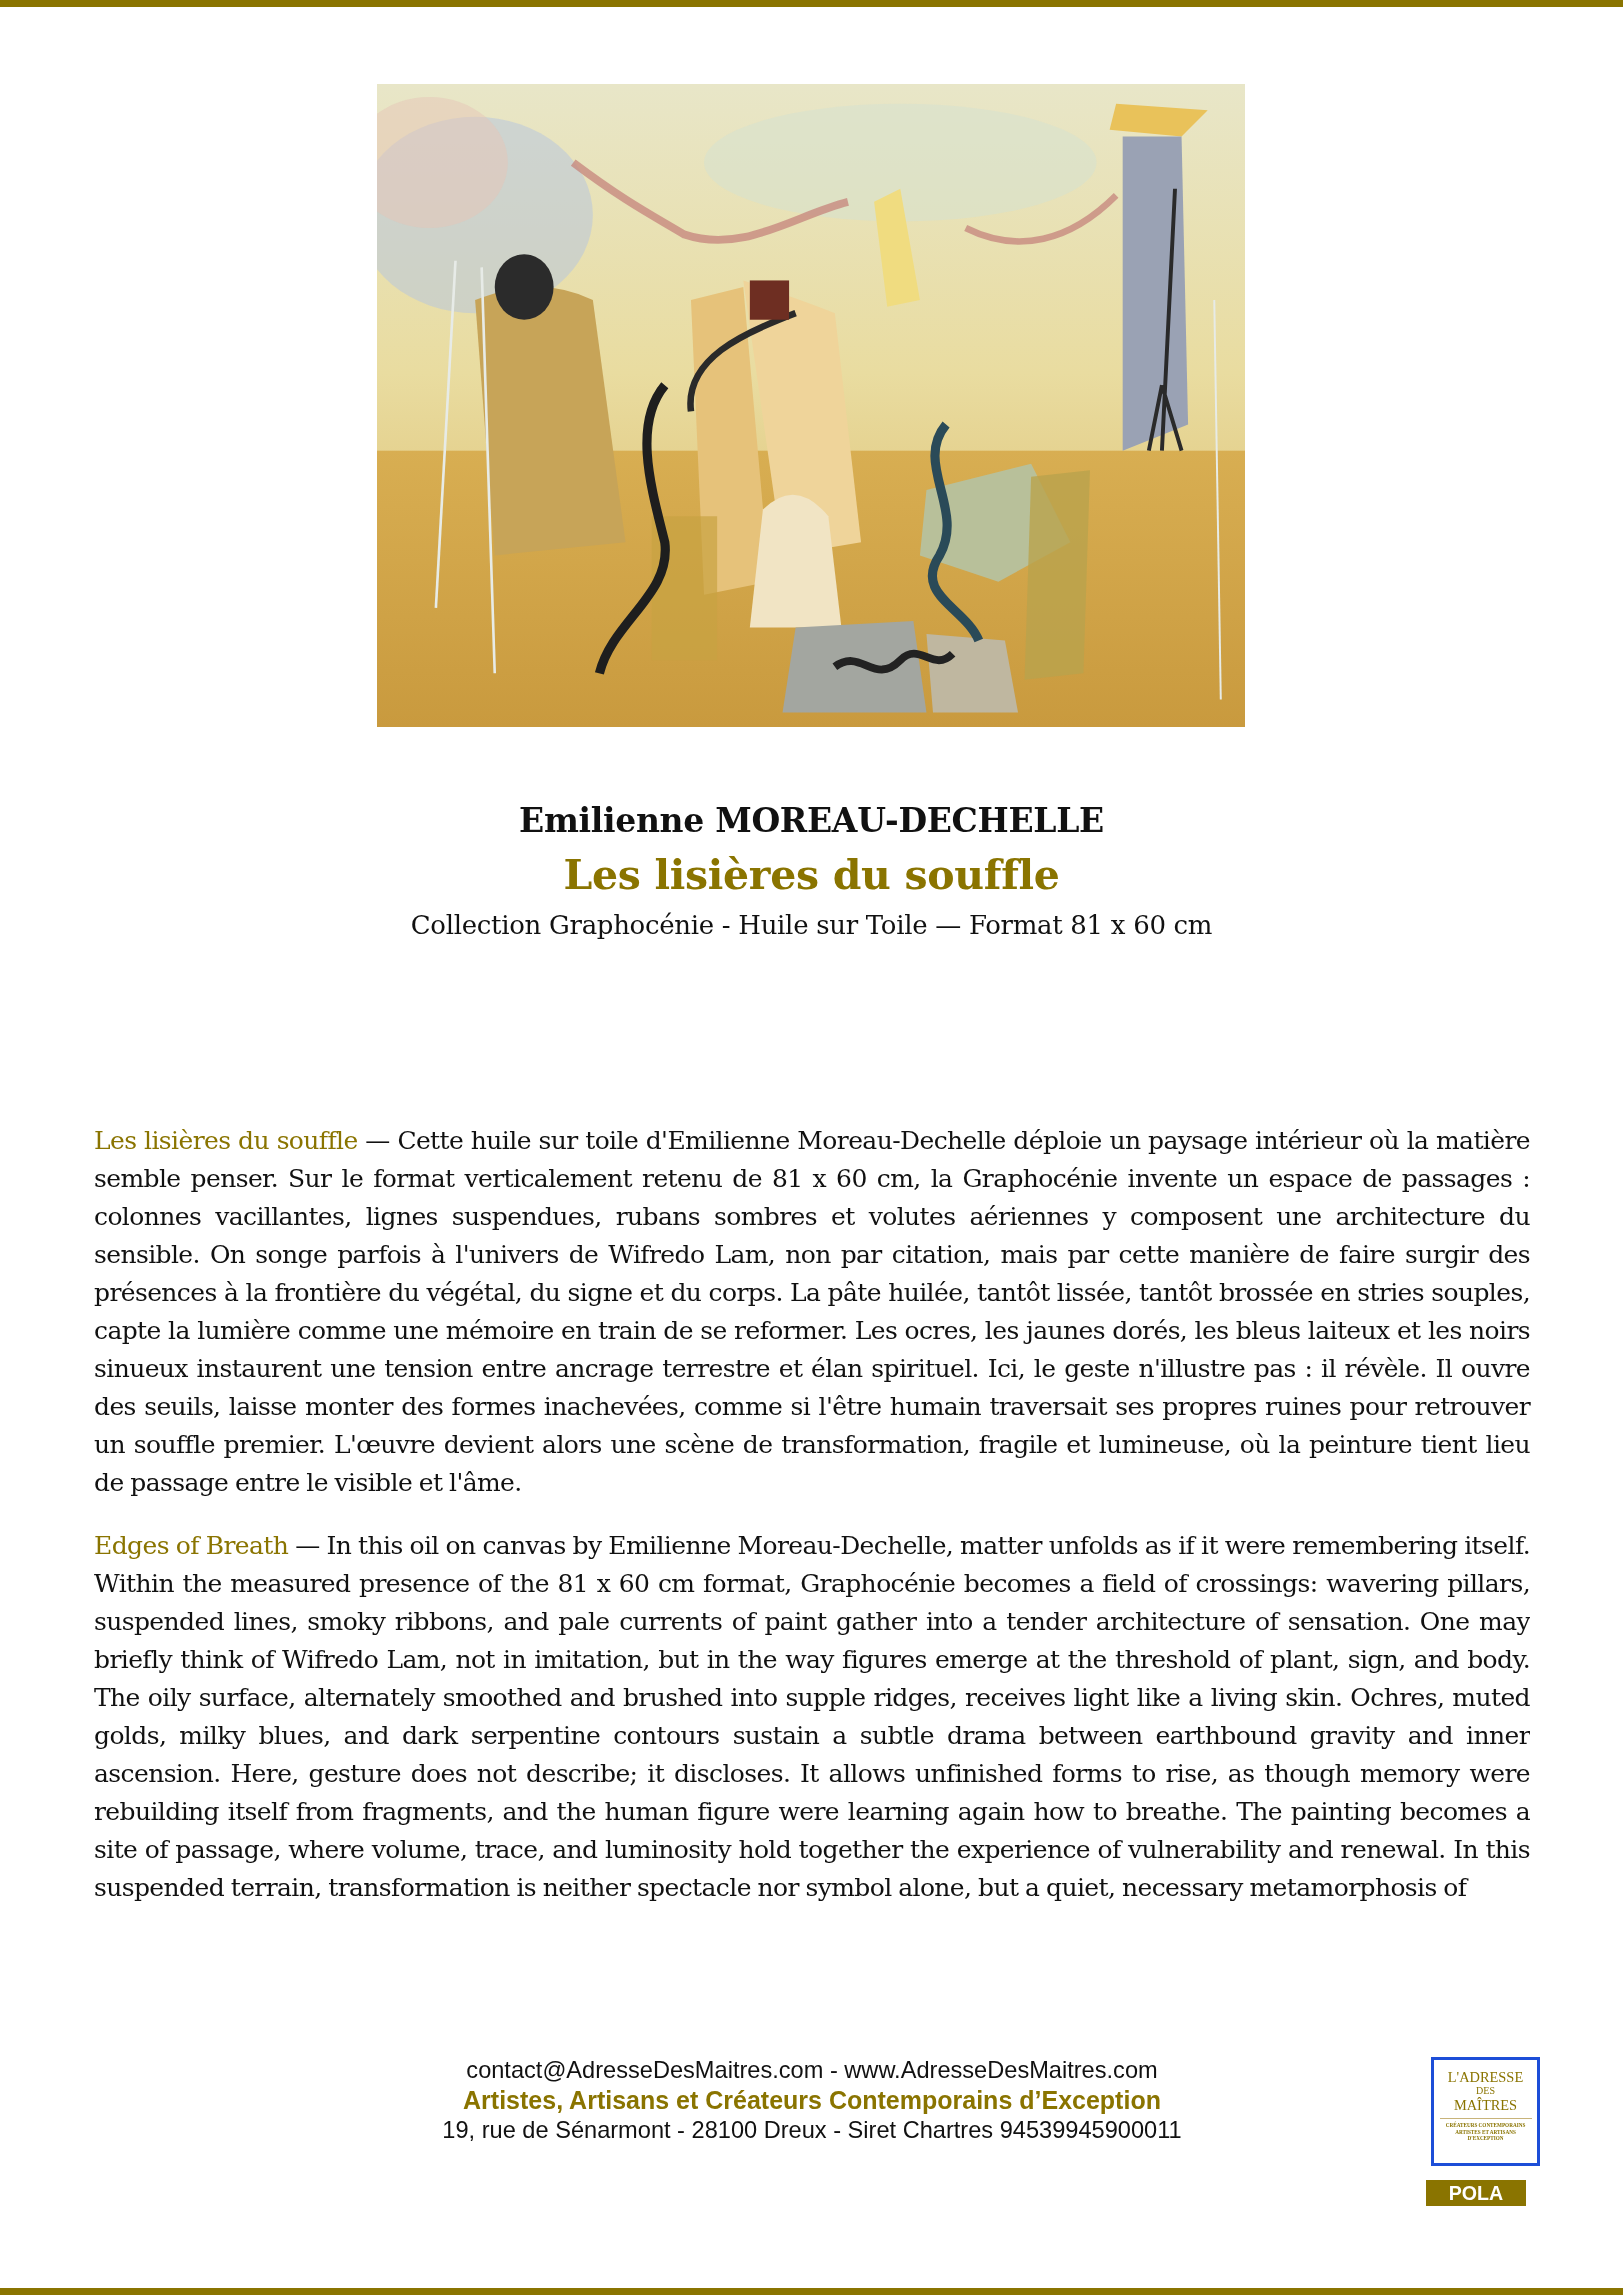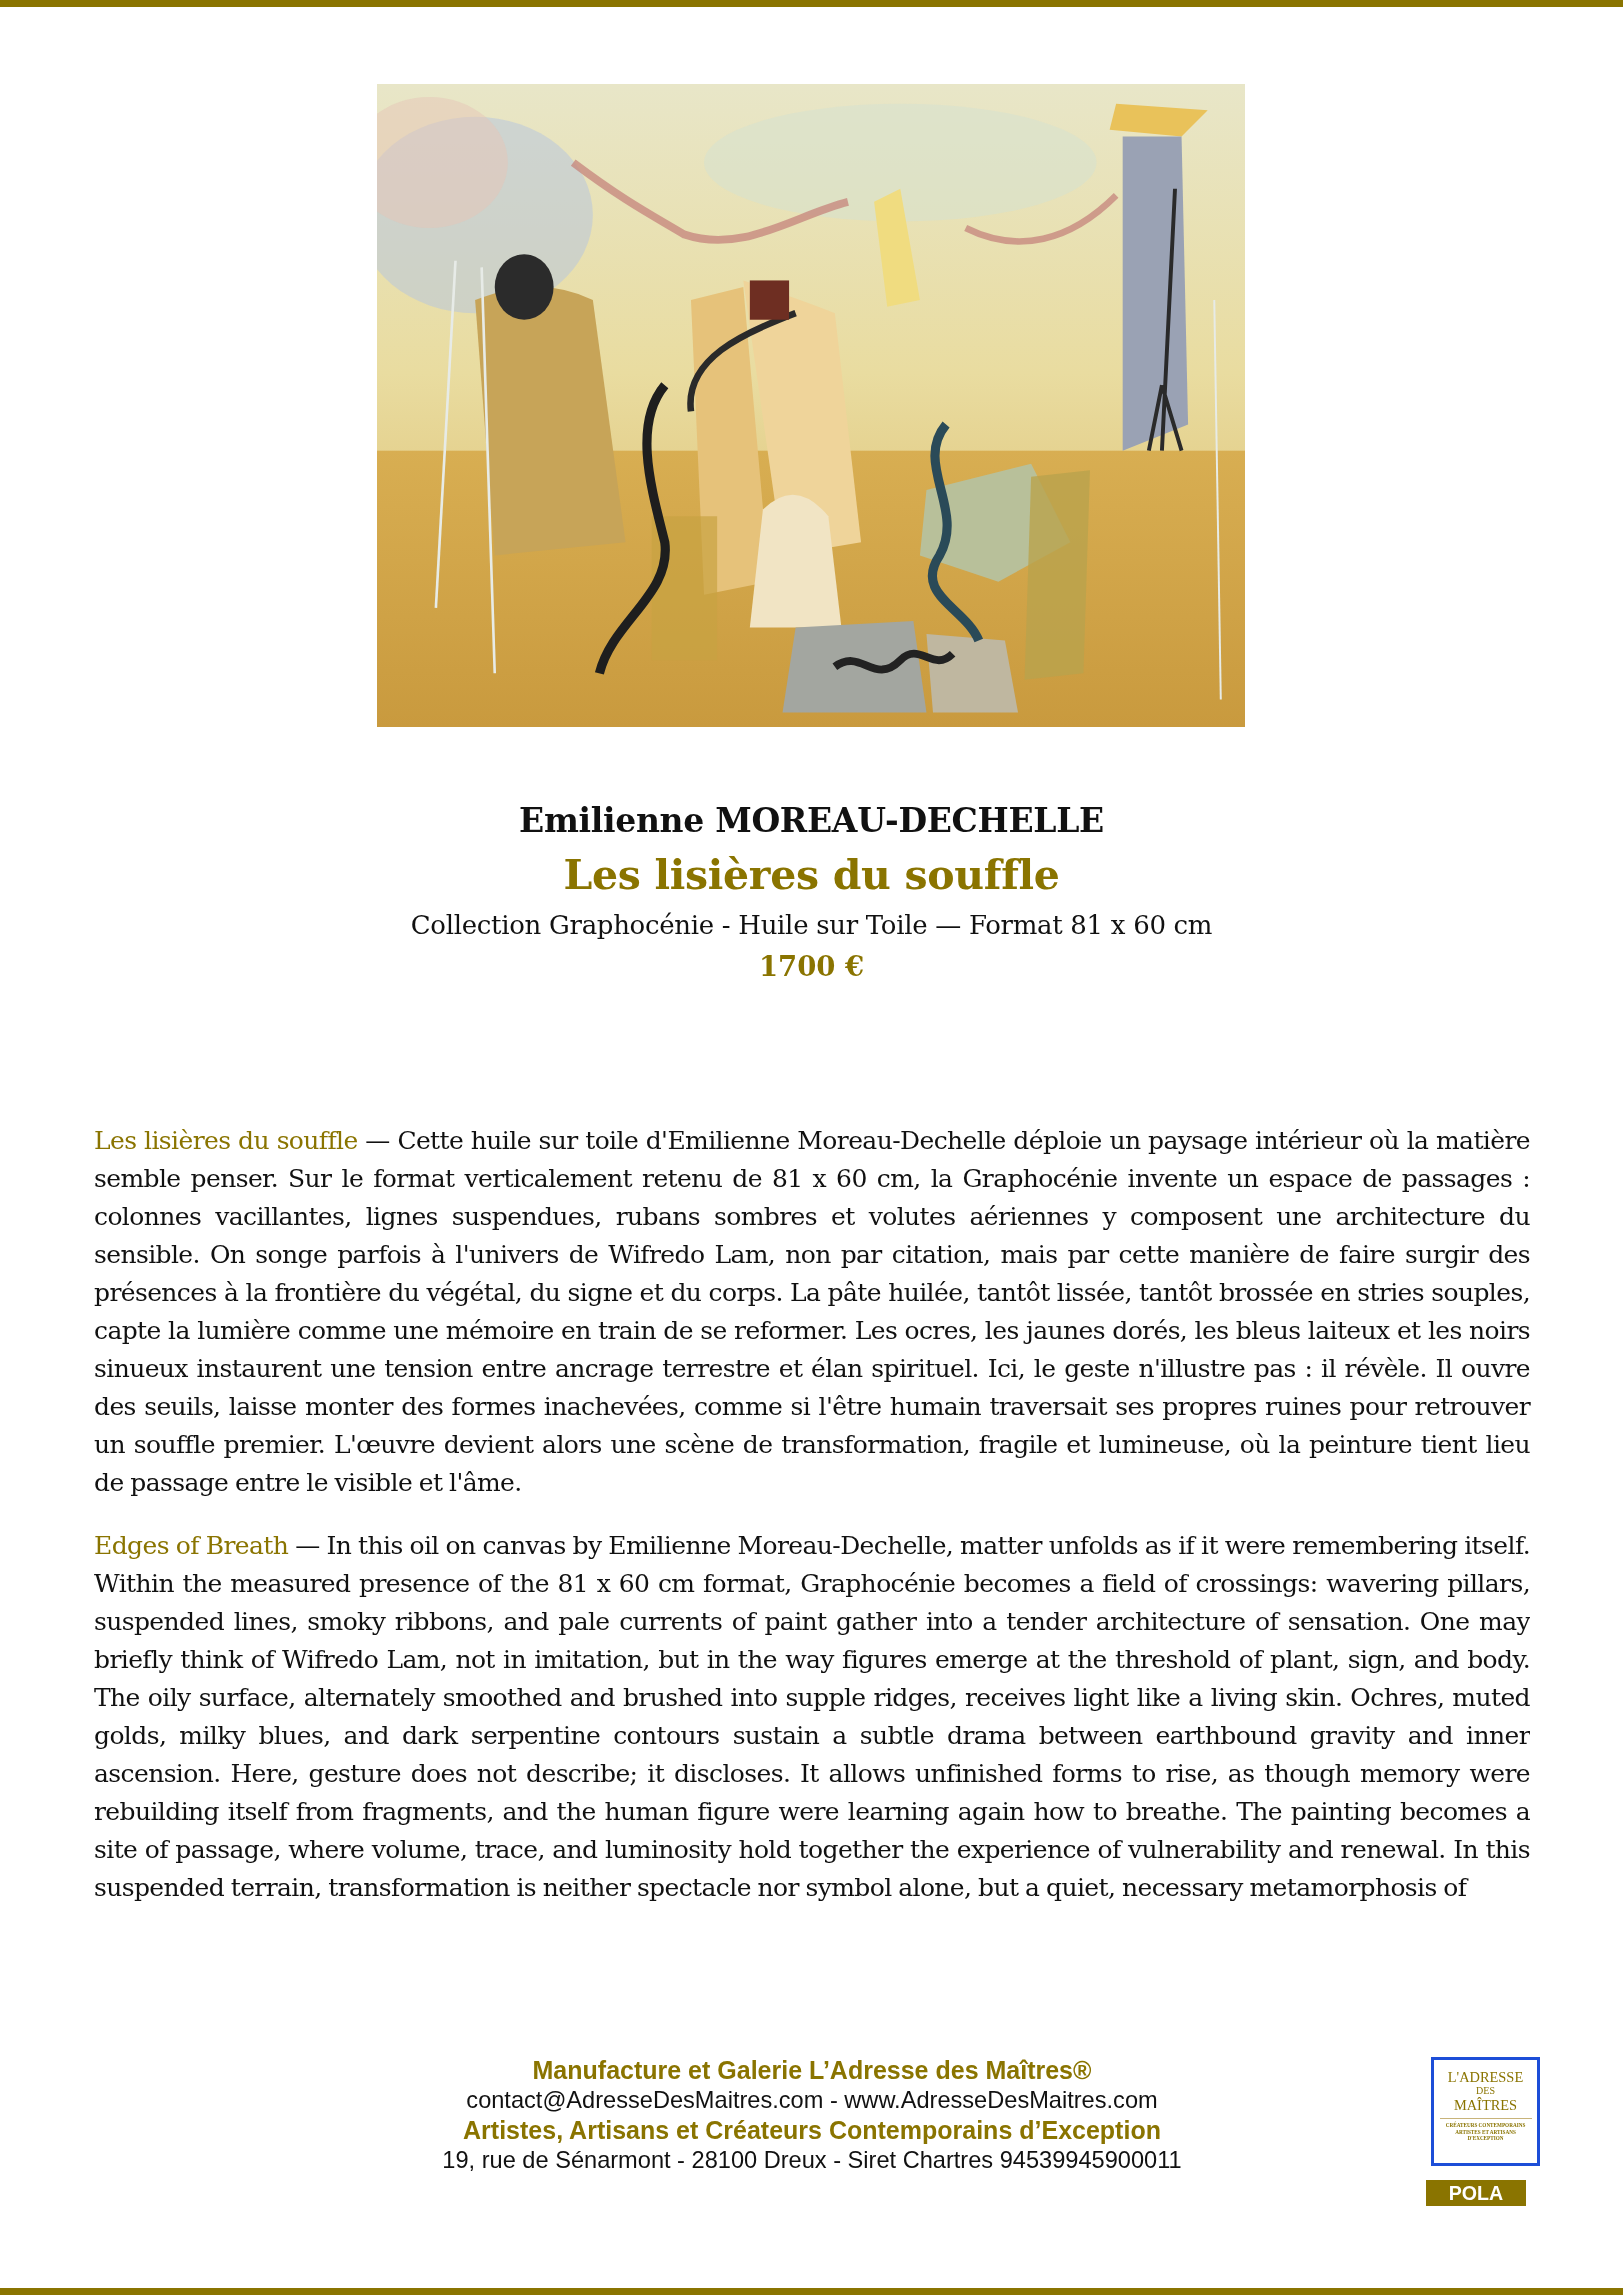--- a/index.html
+++ b/index.html
@@ -81,33 +81,31 @@
     <path d="M160 280 L180 900" stroke="#e7ebe7" stroke-width="4"></path>
     <path d="M1280 330 L1290 940" stroke="#e7ebe7" stroke-width="3"></path>
     <rect x="570" y="300" width="60" height="60" fill="#6e2e22"></rect>
   </svg>
 </div>
 
 <div class="header">
   <div class="artist">Emilienne MOREAU-DECHELLE</div>
   <div class="title">Les lisières du souffle</div>
   <div class="specs">Collection Graphocénie - Huile sur Toile — Format 81 x 60 cm</div>
-  <div class="price">1700 €</div>
 </div>
 
 <div class="desc">
   <p><span class="lead">Les lisières du souffle</span><span> — Cette huile sur toile d'Emilienne Moreau-Dechelle déploie un paysage intérieur où la matière semble penser. Sur le format verticalement retenu de 81 x 60 cm, la Graphocénie invente un espace de passages : colonnes vacillantes, lignes suspendues, rubans sombres et volutes aériennes y composent une architecture du sensible. On songe parfois à l'univers de Wifredo Lam, non par citation, mais par cette manière de faire surgir des présences à la frontière du végétal, du signe et du corps. La pâte huilée, tantôt lissée, tantôt brossée en stries souples, capte la lumière comme une mémoire en train de se reformer. Les ocres, les jaunes dorés, les bleus laiteux et les noirs sinueux instaurent une tension entre ancrage terrestre et élan spirituel. Ici, le geste n'illustre pas : il révèle. Il ouvre des seuils, laisse monter des formes inachevées, comme si l'être humain traversait ses propres ruines pour retrouver un souffle premier. L'œuvre devient alors une scène de transformation, fragile et lumineuse, où la peinture tient lieu de passage entre le visible et l'âme.</span></p>
 </div>
 
 <div class="p2">
   <span class="lead">Edges of Breath</span><span> — In this oil on canvas by Emilienne Moreau-Dechelle, matter unfolds as if it were remembering itself. Within the measured presence of the 81 x 60 cm format, Graphocénie becomes a field of crossings: wavering pillars, suspended lines, smoky ribbons, and pale currents of paint gather into a tender architecture of sensation. One may briefly think of Wifredo Lam, not in imitation, but in the way figures emerge at the threshold of plant, sign, and body. The oily surface, alternately smoothed and brushed into supple ridges, receives light like a living skin. Ochres, muted golds, milky blues, and dark serpentine contours sustain a subtle drama between earthbound gravity and inner ascension. Here, gesture does not describe; it discloses. It allows unfinished forms to rise, as though memory were rebuilding itself from fragments, and the human figure were learning again how to breathe. The painting becomes a site of passage, where volume, trace, and luminosity hold together the experience of vulnerability and renewal. In this suspended terrain, transformation is neither spectacle nor symbol alone, but a quiet, necessary metamorphosis of</span>
 </div>
 
 <div class="footer">
-  <div class="f-gold">Manufacture et Galerie L’Adresse des Maîtres®</div>
   <div class="f-black">contact@AdresseDesMaitres.com - www.AdresseDesMaitres.com</div>
   <div class="f-gold">Artistes, Artisans et Créateurs Contemporains d’Exception</div>
   <div class="f-black">19, rue de Sénarmont - 28100 Dreux - Siret Chartres 94539945900011</div>
 </div>
 
 <div class="logo">
   <div class="l1">L'ADRESSE</div>
   <div class="l2">DES</div>
   <div class="l3">MAÎTRES</div>
   <div class="rule"></div>

